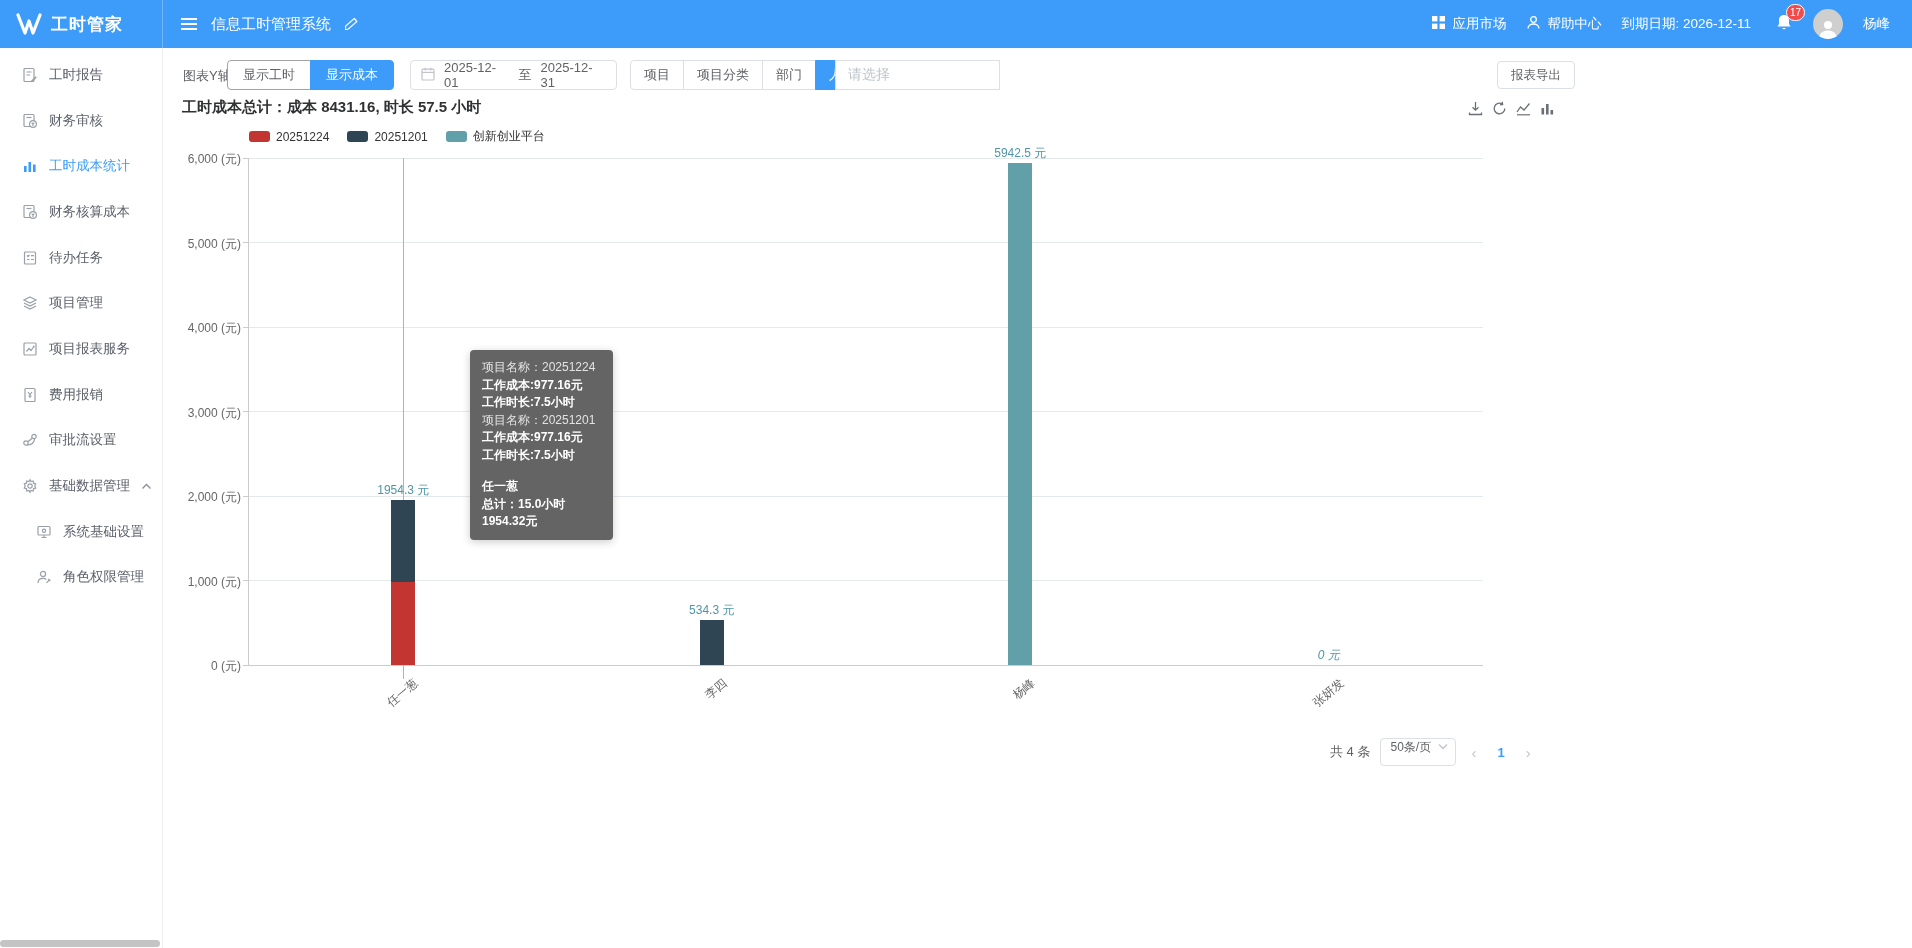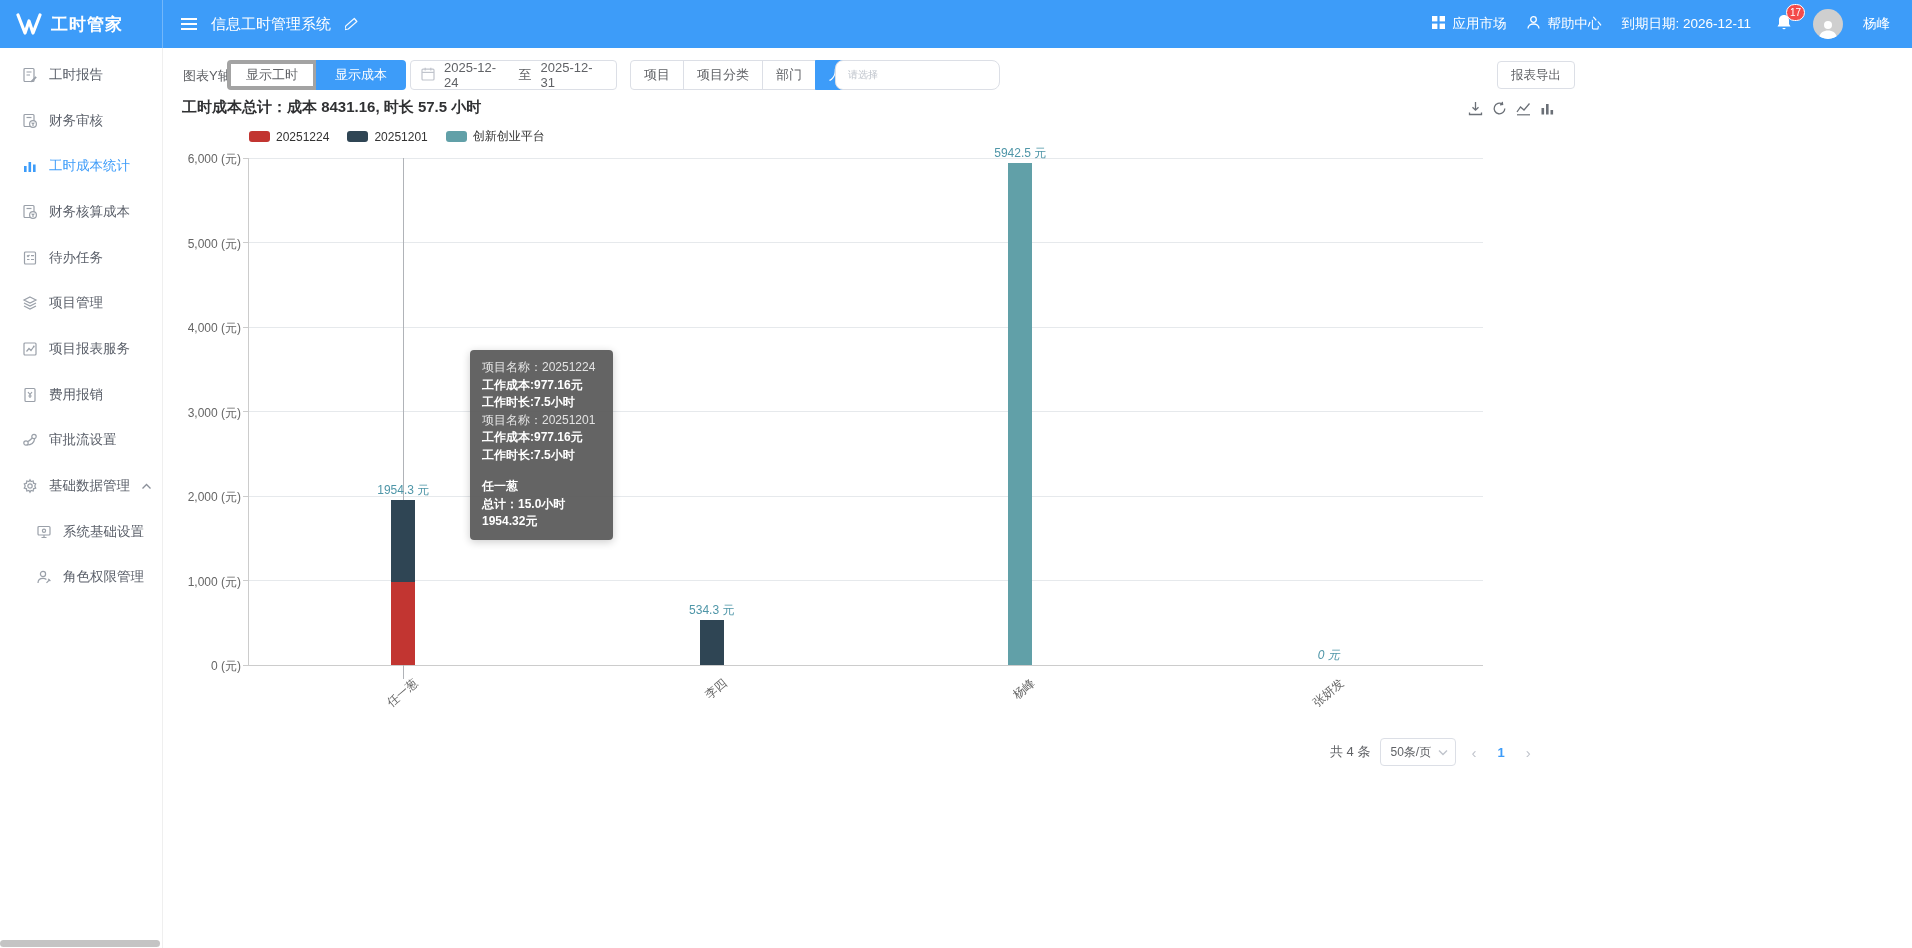--- a/index.html
+++ b/index.html
@@ -32,31 +32,31 @@
   .menu-item.sub { padding-left:36px; }
   .mi-chevron { margin-left:auto; color:#8a8f99; display:flex; }
   .mi-label { white-space:nowrap; }
 
   
   .main { position:absolute; left:163px; top:48px; width:1749px; height:900px; background:#fff; }
 
   
   .tb-label { position:absolute; left:20px; top:19px; font-size:13px; color:#606266; }
   .seg { position:absolute; left:64px; top:12px; display:flex; }
-  .seg .btn { height:30px; padding:0 15px; font-size:13px; display:flex; align-items:center; border:4px solid #a3a3a3; background:#fff; color:#606266; cursor:pointer; }
+  .seg .btn { height:30px; padding:0 15px; font-size:13px; display:flex; align-items:center; border:1px solid #a3a3a3; background:#fff; color:#606266; cursor:pointer; }
   .seg .btn:first-child { border-radius:4px 0 0 4px; }
   .seg .btn:last-child { border-radius:0 4px 4px 0; margin-left:-1px; }
   .seg .btn.on { background:#3d9cf9; border-color:#3d9cf9; color:#fff; }
   .daterange { position:absolute; left:247px; top:12px; width:207px; height:30px; border:1px solid #dcdfe6; border-radius:4px; display:flex; align-items:center; gap:9px; padding:0 10px; font-size:13px; color:#606266; background:#fff; cursor:pointer; }
   .dims { position:absolute; left:467px; top:12px; display:flex; }
   .dims .btn { height:30px; padding:0 13px; font-size:13px; display:flex; align-items:center; border:1px solid #dcdfe6; background:#fff; color:#606266; margin-left:-1px; cursor:pointer; }
   .dims .btn:first-child { border-radius:4px 0 0 4px; margin-left:0; }
   .dims .btn:last-child { border-radius:0 4px 4px 0; }
   .dims .btn.on { background:#3d9cf9; border-color:#3d9cf9; color:#fff; }
-  .selbox { position:absolute; left:672px; top:12px; width:165px; height:30px; border:1px solid #dcdfe6; border-radius:8px; display:flex; align-items:center; padding:0 12px; font-size:10px; color:#bfc4cc; background:#fff; cursor:pointer; }
+  .selbox { position:absolute; left:672px; top:12px; width:165px; height:30px; border:1px solid #dcdfe6; border-radius:0; display:flex; align-items:center; padding:0 12px; font-size:14px; color:#bfc4cc; background:#fff; cursor:pointer; }
   .export-btn { position:absolute; left:1334px; top:13px; height:28px; padding:0 13px; border:1px solid #dcdfe6; border-radius:4px; background:#fff; font-size:12.5px; color:#606266; display:flex; align-items:center; cursor:pointer; }
 
   .chart-title { position:absolute; left:19px; top:50px; font-size:15px; font-weight:700; color:#303133; }
   .chart-tools { position:absolute; left:1304px; top:52px; display:flex; gap:8px; color:#6b7077; }
   .ct-icon { width:16px; height:16px; cursor:pointer; display:flex; align-items:center; justify-content:center; }
 
   .legend { position:absolute; left:86px; top:80px; display:flex; gap:18px; align-items:center; }
   .legend-item { display:flex; align-items:center; gap:6px; cursor:pointer; }
   .legend-pill { width:21px; height:11px; border-radius:3px; }
   .legend-text { font-size:12px; color:#333; }
@@ -74,21 +74,21 @@
 
   
   .tooltip { position:absolute; left:307px; top:302px; width:143px; background:rgba(88,88,88,.93); border-radius:4px; padding:9px 12px; color:#fff; font-size:12px; line-height:17.5px; box-shadow:0 2px 8px rgba(0,0,0,.2); z-index:30; }
   .tt-row.dim { color:#e3e3e3; }
   .tt-row.b { font-weight:700; }
   .tt-gap { height:14px; }
 
   
   .footer { position:absolute; left:1167px; top:690px; display:flex; align-items:center; gap:10px; }
   .f-total { font-size:13px; color:#606266; }
-  .f-select { width:76px; height:28px; border:1px solid #dcdfe6; border-radius:4px; display:flex; align-items:center; justify-content:space-between; padding:0 7px 0 9px; font-size:12px; color:#606266; background:#fff; cursor:pointer; }
+  .f-select { width:76px; height:28px; border:1px solid #dcdfe6; border-radius:4px; display:flex; align-items:flex-start; justify-content:space-between; padding:0 7px 0 9px; font-size:12px; color:#606266; background:#fff; cursor:pointer; }
   .f-arrow { font-size:15px; color:#c0c4cc; cursor:pointer; padding:0 5px; }
   .f-page { font-size:13px; color:#3d9cf9; font-weight:700; padding:0 6px; cursor:pointer; }
 
   .hscroll-thumb { position:absolute; left:0; bottom:1px; width:160px; height:7px; border-radius:4px; background:#c4c4c4; cursor:pointer; z-index:60; }
 </style>
 </head>
 <body>
 
 <div class="app">
 
@@ -294,21 +294,21 @@
     </div>
 
     <div class="daterange">
       <span>
         <svg width="14" height="14" viewBox="0 0 14 14">
             <rect x="1" y="2.2" width="12" height="10.8" rx="1" stroke="#c0c4cc" stroke-width="1.2" fill="none"></rect>
             <path d="M1 5.4 H13" stroke="#c0c4cc" stroke-width="1.2"></path>
             <path d="M4.2 0.8 V3.4 M9.8 0.8 V3.4" stroke="#c0c4cc" stroke-width="1.2"></path>
           </svg>
       </span>
-      <span>2025-12-24</span>
+      <span>2025-12-01</span>
       <span>至</span>
       <span>2025-12-31</span>
     </div>
 
     <div class="dims">
       <div class="btn">项目</div>
       <div class="btn">项目分类</div>
       <div class="btn">部门</div>
       <div class="btn on">人员</div>
     </div>

